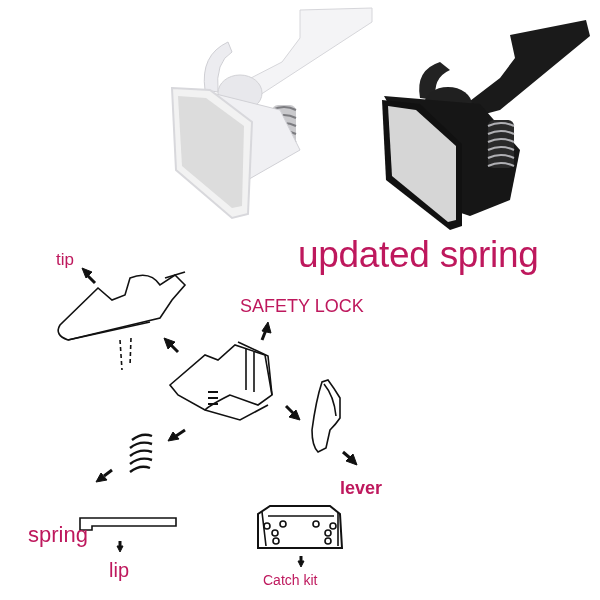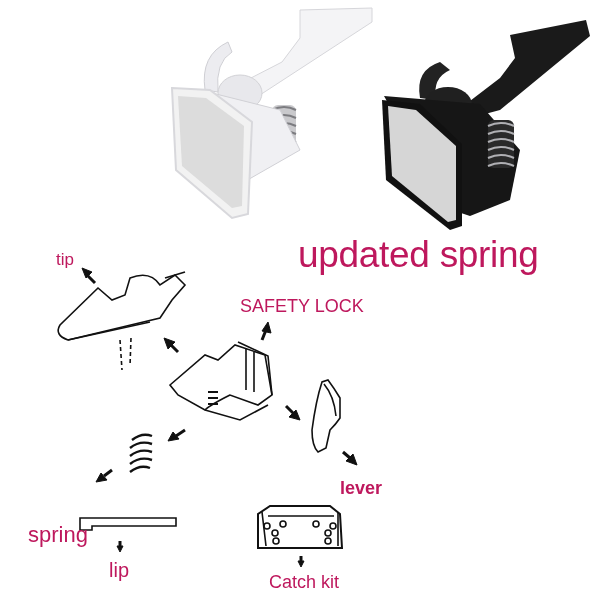--- a/index.html
+++ b/index.html
@@ -5,21 +5,21 @@
   html, body { margin:0; padding:0; background:#ffffff; }
   body { width:600px; height:600px; position:relative; overflow:hidden; font-family:"Liberation Sans", sans-serif; color:#111; }
   .abs { position:absolute; }
   .label { position:absolute; font-family:"Liberation Sans", sans-serif; color:#be185d; line-height:1; white-space:nowrap; }
   #headline { left:298px; top:236px; font-size:37px; font-weight:normal; letter-spacing:-0.3px; }
   #lbl-tip { left:56px; top:251px; font-size:17px; }
   #lbl-safety { left:240px; top:297px; font-size:18px; }
   #lbl-spring { left:28px; top:480px; font-size:22px;margin-top:44px; }
   #lbl-lever { left:340px; top:479px; font-size:18px;font-weight:bold; }
   #lbl-lip { left:109px; top:560px; font-size:20px; }
-  #lbl-catch { left:269px; top:573px; font-size:18px;text-align:right; }
+  #lbl-catch { left:263px; top:573px; font-size:14px;text-align:right; }
   svg { position:absolute; overflow:visible; }
 </style>
 </head>
 <body>
 
 <svg class="abs" style="left:0;top:0" width="600" height="600">
 
   <polygon points="300,10 372,8 372,22 240,108 220,110 216,96 282,62 300,38" fill="#f4f4f6" stroke="#d6d6da" stroke-width="1"></polygon>
 
   <path d="M205,90 Q200,55 228,42 L232,52 Q215,62 218,92 Z" fill="#ececf0" stroke="#cfcfd4"></path>

